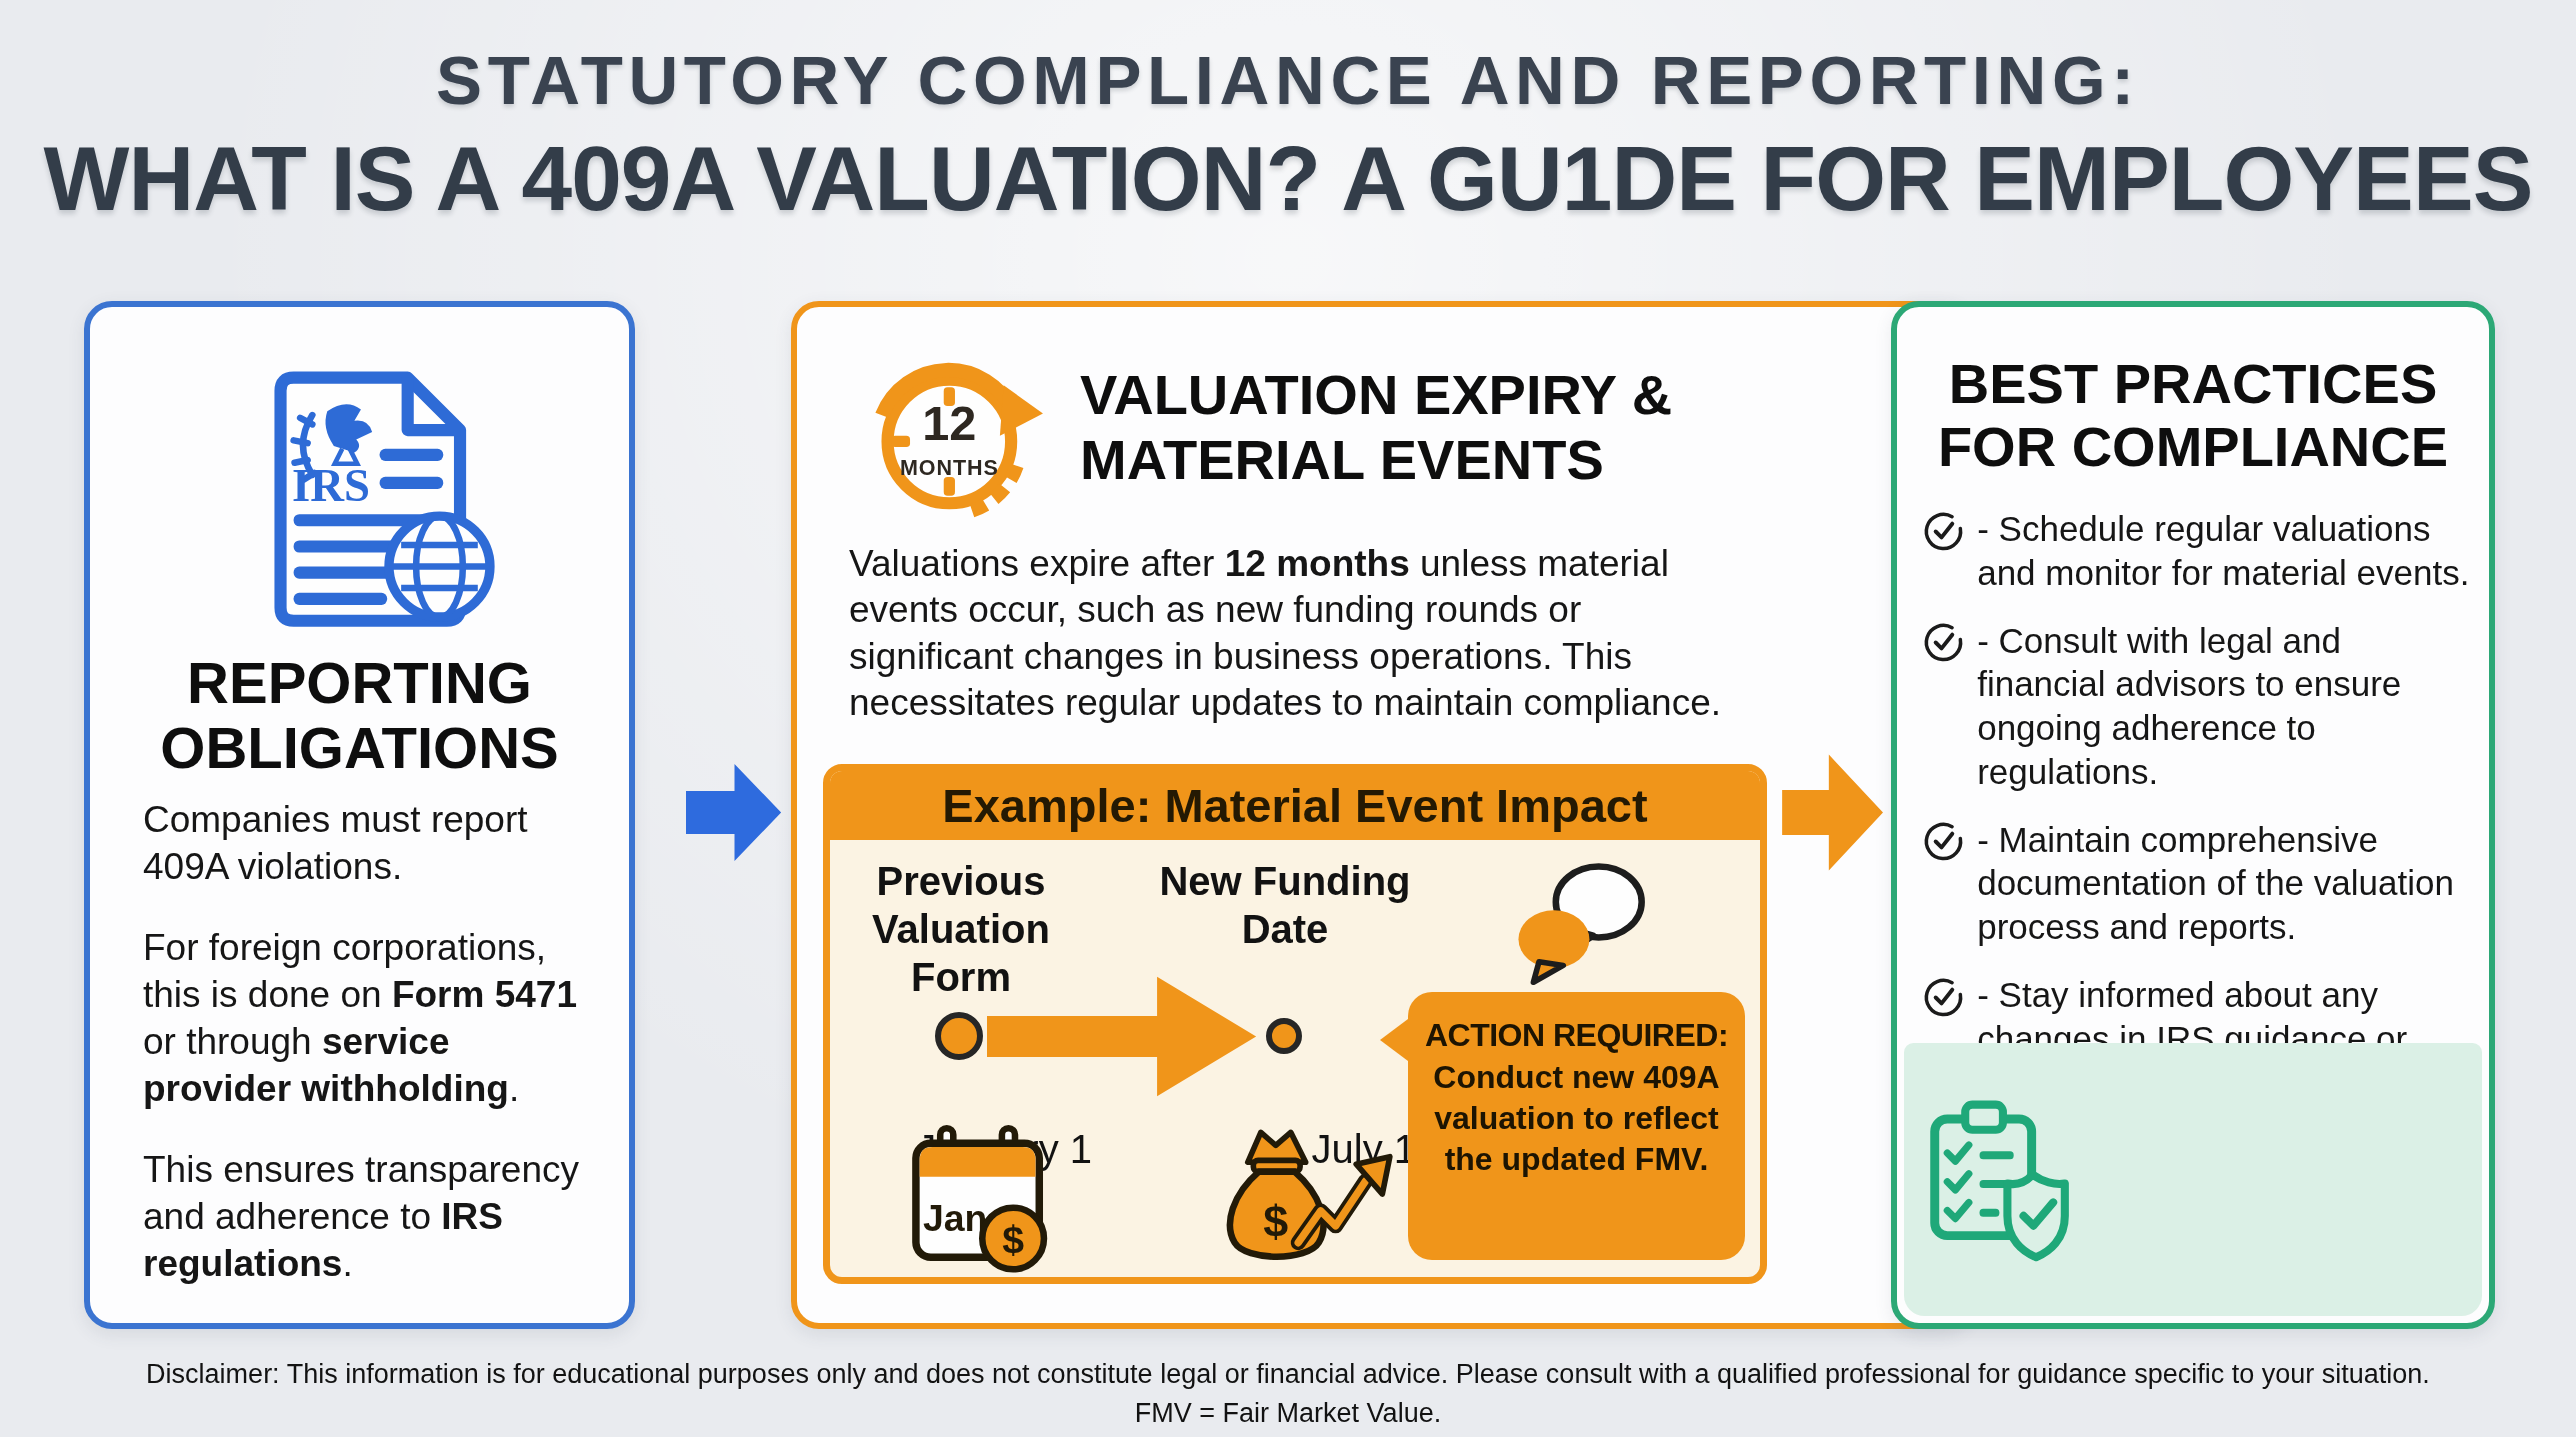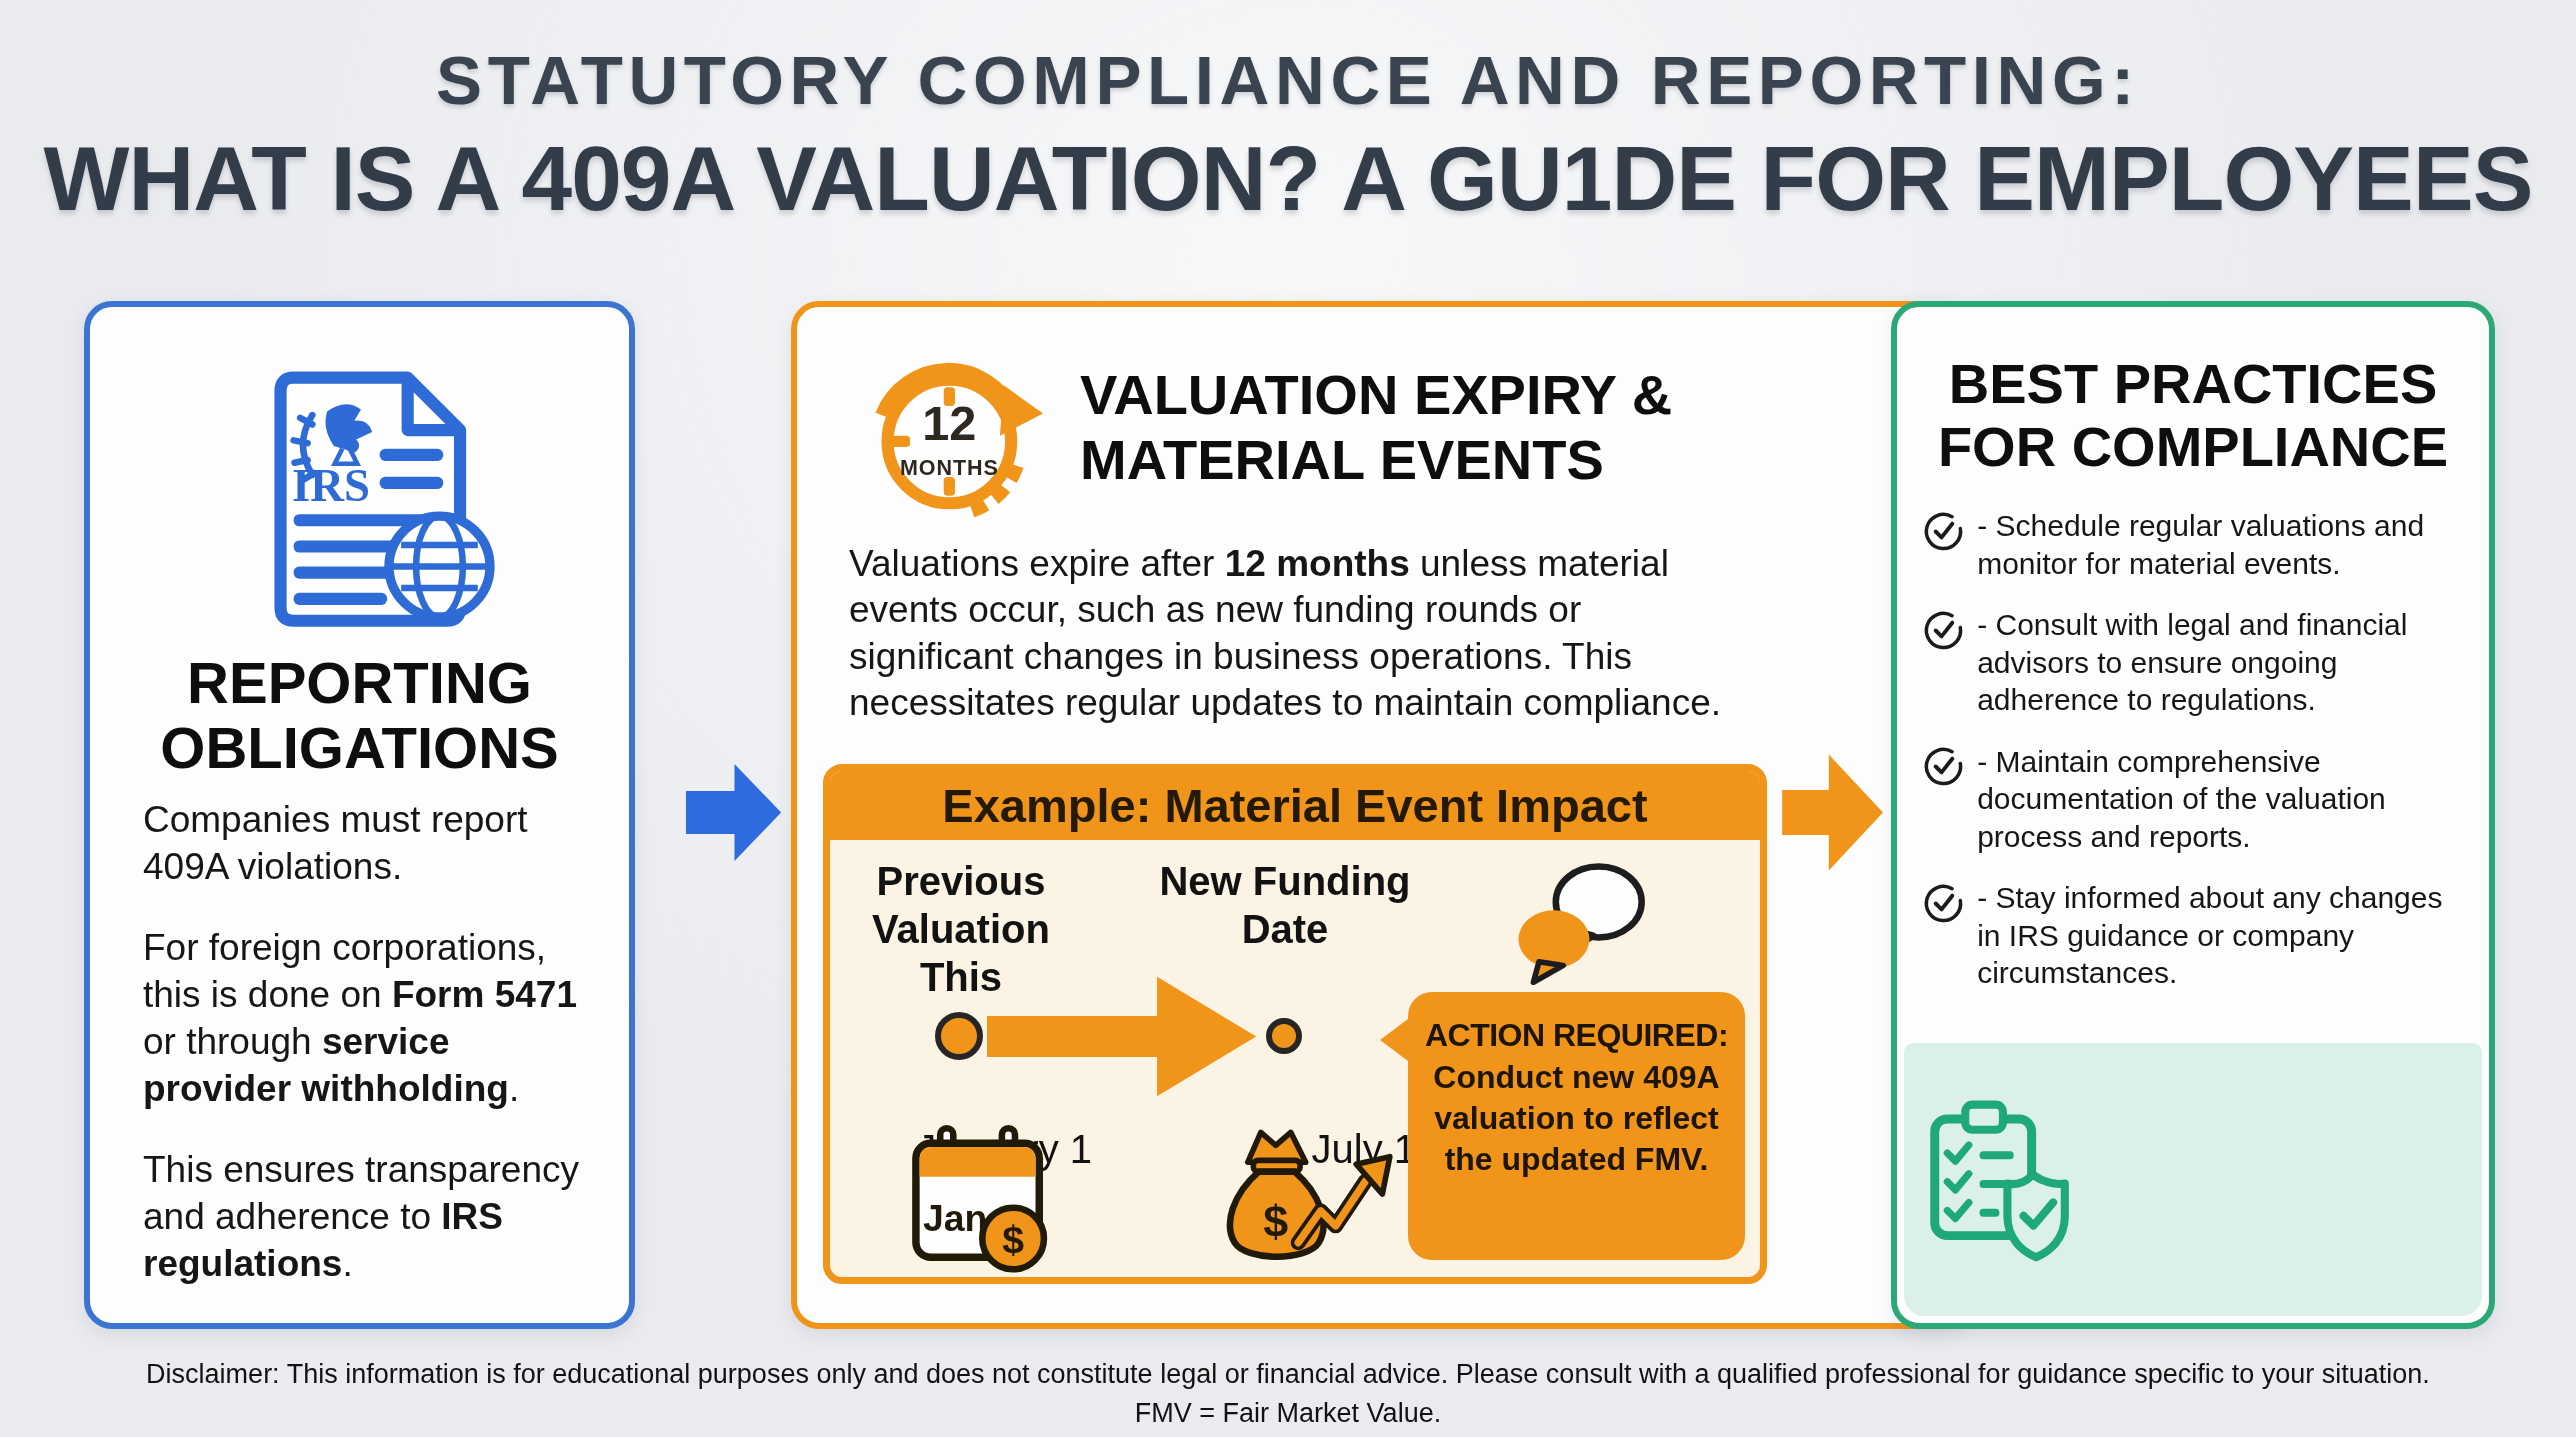--- a/index.html
+++ b/index.html
@@ -62,21 +62,21 @@
     border-right:32px solid var(--orange,#F0951A);}
   .action-title{font-size:32px;font-weight:800;text-align:center;color:#1d1402;line-height:1.28;letter-spacing:-0.5px;}
   .action-body{font-size:32px;font-weight:700;text-align:center;color:#1d1402;line-height:1.28;margin-top:1.9px;}
 
   
   .right-heading{position:absolute;top:45px;left:9.4px;right:9.4px;text-align:center;font-size:56px;
     font-weight:800;line-height:1.13;color:#0e0e0e;}
   .bp-list{position:absolute;top:200px;left:24px;right:19px;}
   .bp-item{display:flex;margin-bottom:24px;}
   .bp-icon{flex:0 0 45px;margin-right:11.2px;margin-top:1.9px;}
-  .bp-text{font-size:30px;line-height:1.25;color:var(--ink,#161616);}
+  .bp-text{font-size:35px;line-height:1.25;color:var(--ink,#161616);}
   .green-box{position:absolute;left:6.6px;right:6.6px;bottom:6.6px;height:273px;background:var(--greenLight,#DBF0E6);
     border-radius:9.4px 9.4px 20.6px 20.6px;display:flex;align-items:center;padding:0 17px 0 11.2px;box-sizing:border-box;}
   .clipboard-icon{flex:0 0 157px;margin-right:9.4px;}
   .proactive-text{flex:1;font-size:32px;line-height:1.26;color:#121212;}
   .proactive-title{font-weight:800;letter-spacing:-0.5px;}
 
   .disclaimer{position:absolute;top:1355px;left:37px;right:37px;text-align:center;font-size:27px;
     color:#121212;line-height:1.45;}
 </style>
 </head>
@@ -131,21 +131,21 @@
       <polygon points="150,42 192,72 146,96" fill="#F0951A"></polygon>
       <text x="92" y="100" text-anchor="middle" font-size="52" font-weight="800" fill="#2E2821">12</text>
       <text x="92" y="138" text-anchor="middle" font-size="23" font-weight="700" letter-spacing="1" fill="#2E2821">MONTHS</text>
     </svg>
     <div class="mid-heading">VALUATION EXPIRY &amp; MATERIAL EVENTS</div>
     <div class="mid-para"><span>Valuations expire after </span><b>12 months</b><span> unless material events occur, such as new funding rounds or significant changes in business operations. This necessitates regular updates to maintain compliance.</span></div>
 
     <div class="example">
       <div class="example-header">Example: Material Event Impact</div>
       <div class="example-body">
-        <div class="tl-label from">Previous Valuation This</div>
+        <div class="tl-label from">Previous Valuation Form</div>
         <div class="tl-label to">New Funding Date</div>
 
         <svg class="speech-icon" width="140" height="127" viewBox="0 0 150 136">
           <ellipse cx="94" cy="46" rx="46" ry="38" fill="#FEFEFE" stroke="#1D1D1D" stroke-width="7"></ellipse>
           <path d="M66,76 L52,106 L88,82 Z" fill="#FEFEFE" stroke="#1D1D1D" stroke-width="7" stroke-linejoin="round"></path>
           <ellipse cx="46" cy="86" rx="38" ry="31" fill="#F0951A"></ellipse>
           <path d="M30,110 L24,132 L56,114 Z" fill="#F0951A" stroke="#1D1D1D" stroke-width="6" stroke-linejoin="round"></path>
         </svg>
 
         <div class="dot from"></div>

